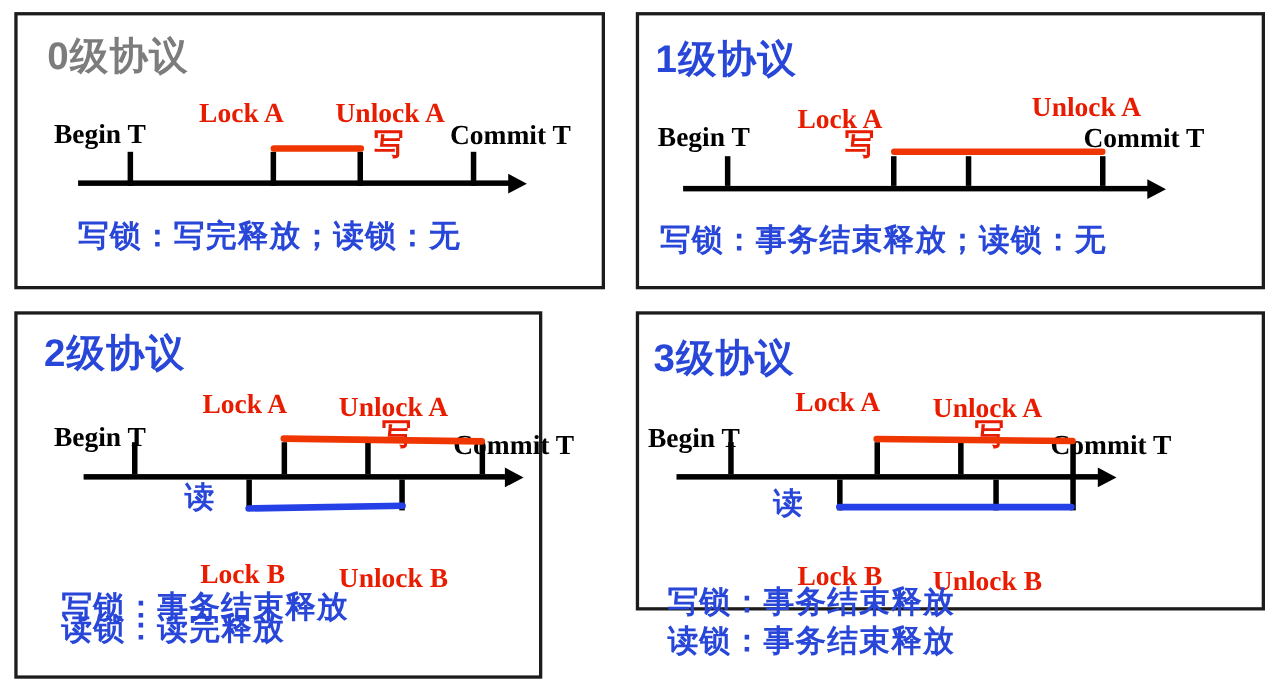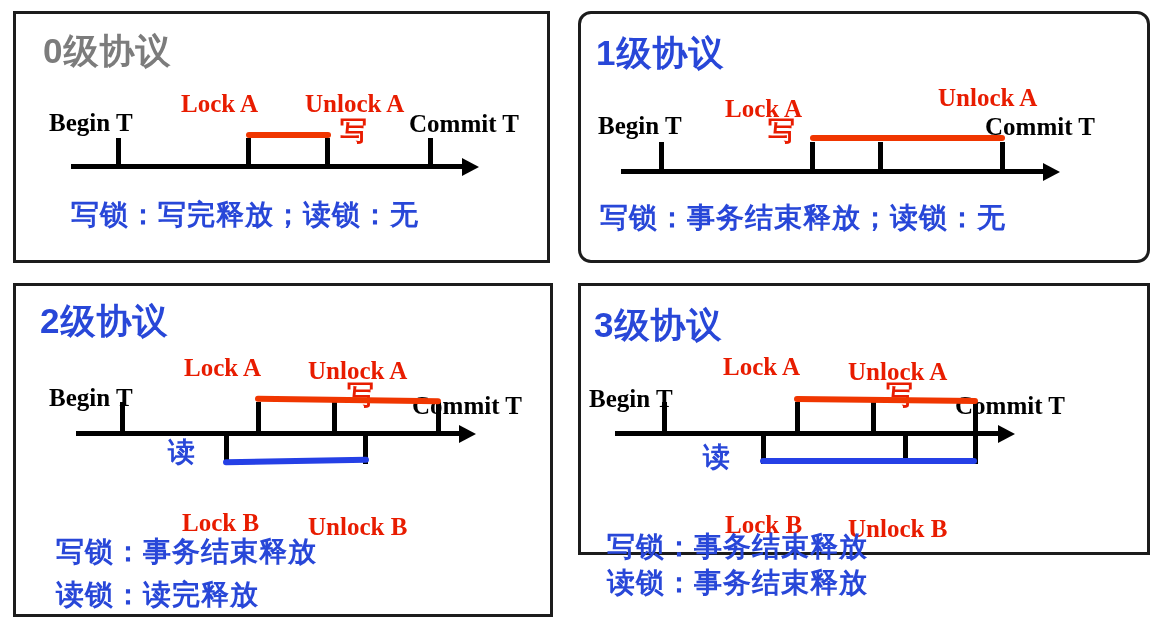--- a/index.html
+++ b/index.html
@@ -48,59 +48,59 @@
     <div class="tl-line" style="left:55px;top:150px;width:393px;"></div>
     <div class="tl-arrow" style="left:446px;top:144px;"></div>
     <div class="tick" style="left:100px;top:124px;height:31px;"></div>
     <div class="tick" style="left:230px;top:124px;height:31px;"></div>
     <div class="tick" style="left:309px;top:124px;height:31px;"></div>
     <div class="tick" style="left:412px;top:124px;height:31px;"></div>
     <div class="bar red" style="left:230px;top:118px;width:85px;"></div>
     <div class="summary" style="left:55px;top:182px;">写锁：写完释放；读锁：无</div>
   </section>
 
-  <section class="panel" style="left:578px;top:11px;width:572px;height:252px;border-radius:13px;">
+  <section class="panel" style="left:578px;top:11px;width:572px;height:252px;">
     <h2 class="title blue" style="left:15px;top:16px;">1级协议</h2>
     <span class="en" style="left:17px;top:99px;">Begin T</span>
     <span class="en red" style="left:144px;top:82px;">Lock A</span>
     <span class="cnmark red" style="left:187px;top:104px;">写</span>
     <span class="en red" style="left:357px;top:71px;">Unlock A</span>
     <span class="en" style="left:404px;top:100px;">Commit T</span>
     <div class="tl-line" style="left:40px;top:155px;width:424px;"></div>
     <div class="tl-arrow" style="left:462px;top:149px;"></div>
     <div class="tick" style="left:78px;top:128px;height:27px;"></div>
     <div class="tick" style="left:229px;top:128px;height:27px;"></div>
     <div class="tick" style="left:297px;top:128px;height:27px;"></div>
     <div class="tick" style="left:419px;top:128px;height:27px;"></div>
     <div class="bar red" style="left:229px;top:121px;width:195px;"></div>
     <div class="summary" style="left:19px;top:185px;">写锁：事务结束释放；读锁：无</div>
   </section>
 
-  <section class="panel" style="left:13px;top:283px;width:540px;height:334px;">
+  <section class="panel" style="left:13px;top:283px;width:480px;height:334px;">
     <h2 class="title blue" style="left:24px;top:12px;">2级协议</h2>
     <span class="en red" style="left:168px;top:69px;">Lock A</span>
     <span class="en red" style="left:292px;top:72px;">Unlock A</span>
     <span class="cnmark red" style="left:331px;top:96px;">写</span>
     <span class="en" style="left:33px;top:99px;">Begin T</span>
     <span class="en" style="left:396px;top:107px;">Commit T</span>
     <div class="tl-line" style="left:60px;top:145px;width:385px;"></div>
     <div class="tl-arrow" style="left:443px;top:139px;"></div>
     <div class="tick" style="left:104px;top:116px;height:29px;"></div>
     <div class="tick" style="left:240px;top:116px;height:29px;"></div>
     <div class="tick" style="left:316px;top:116px;height:29px;"></div>
     <div class="tick" style="left:420px;top:116px;height:29px;"></div>
     <div class="bar red" style="left:239px;top:111px;width:186px;transform:rotate(0.8deg);"></div>
     <div class="tick" style="left:208px;top:150px;height:28px;"></div>
     <div class="tick" style="left:347px;top:150px;height:28px;"></div>
     <div class="bar blue" style="left:207px;top:172px;width:146px;transform:rotate(-1deg);"></div>
     <span class="cnmark blue" style="left:152px;top:153px;">读</span>
     <span class="en red" style="left:166px;top:224px;">Lock B</span>
     <span class="en red" style="left:292px;top:228px;">Unlock B</span>
     <div class="summary" style="left:40px;top:247px;">写锁：事务结束释放</div>
-    <div class="summary" style="left:40px;top:290px;font-family:Liberation Mono, monospace;">读锁：读完释放</div>
+    <div class="summary" style="left:40px;top:267px;font-family:Liberation Mono, monospace;">读锁：读完释放</div>
   </section>
 
   <section class="panel" style="left:578px;top:283px;width:572px;height:272px;">
     <h2 class="title blue" style="left:13px;top:16px;">3级协议</h2>
     <span class="en red" style="left:142px;top:68px;">Lock A</span>
     <span class="en red" style="left:267px;top:73px;">Unlock A</span>
     <span class="cnmark red" style="left:305px;top:96px;">写</span>
     <span class="en" style="left:8px;top:100px;">Begin T</span>
     <span class="en" style="left:374px;top:107px;">Commit T</span>
     <div class="tl-line" style="left:34px;top:145px;width:385px;"></div>

